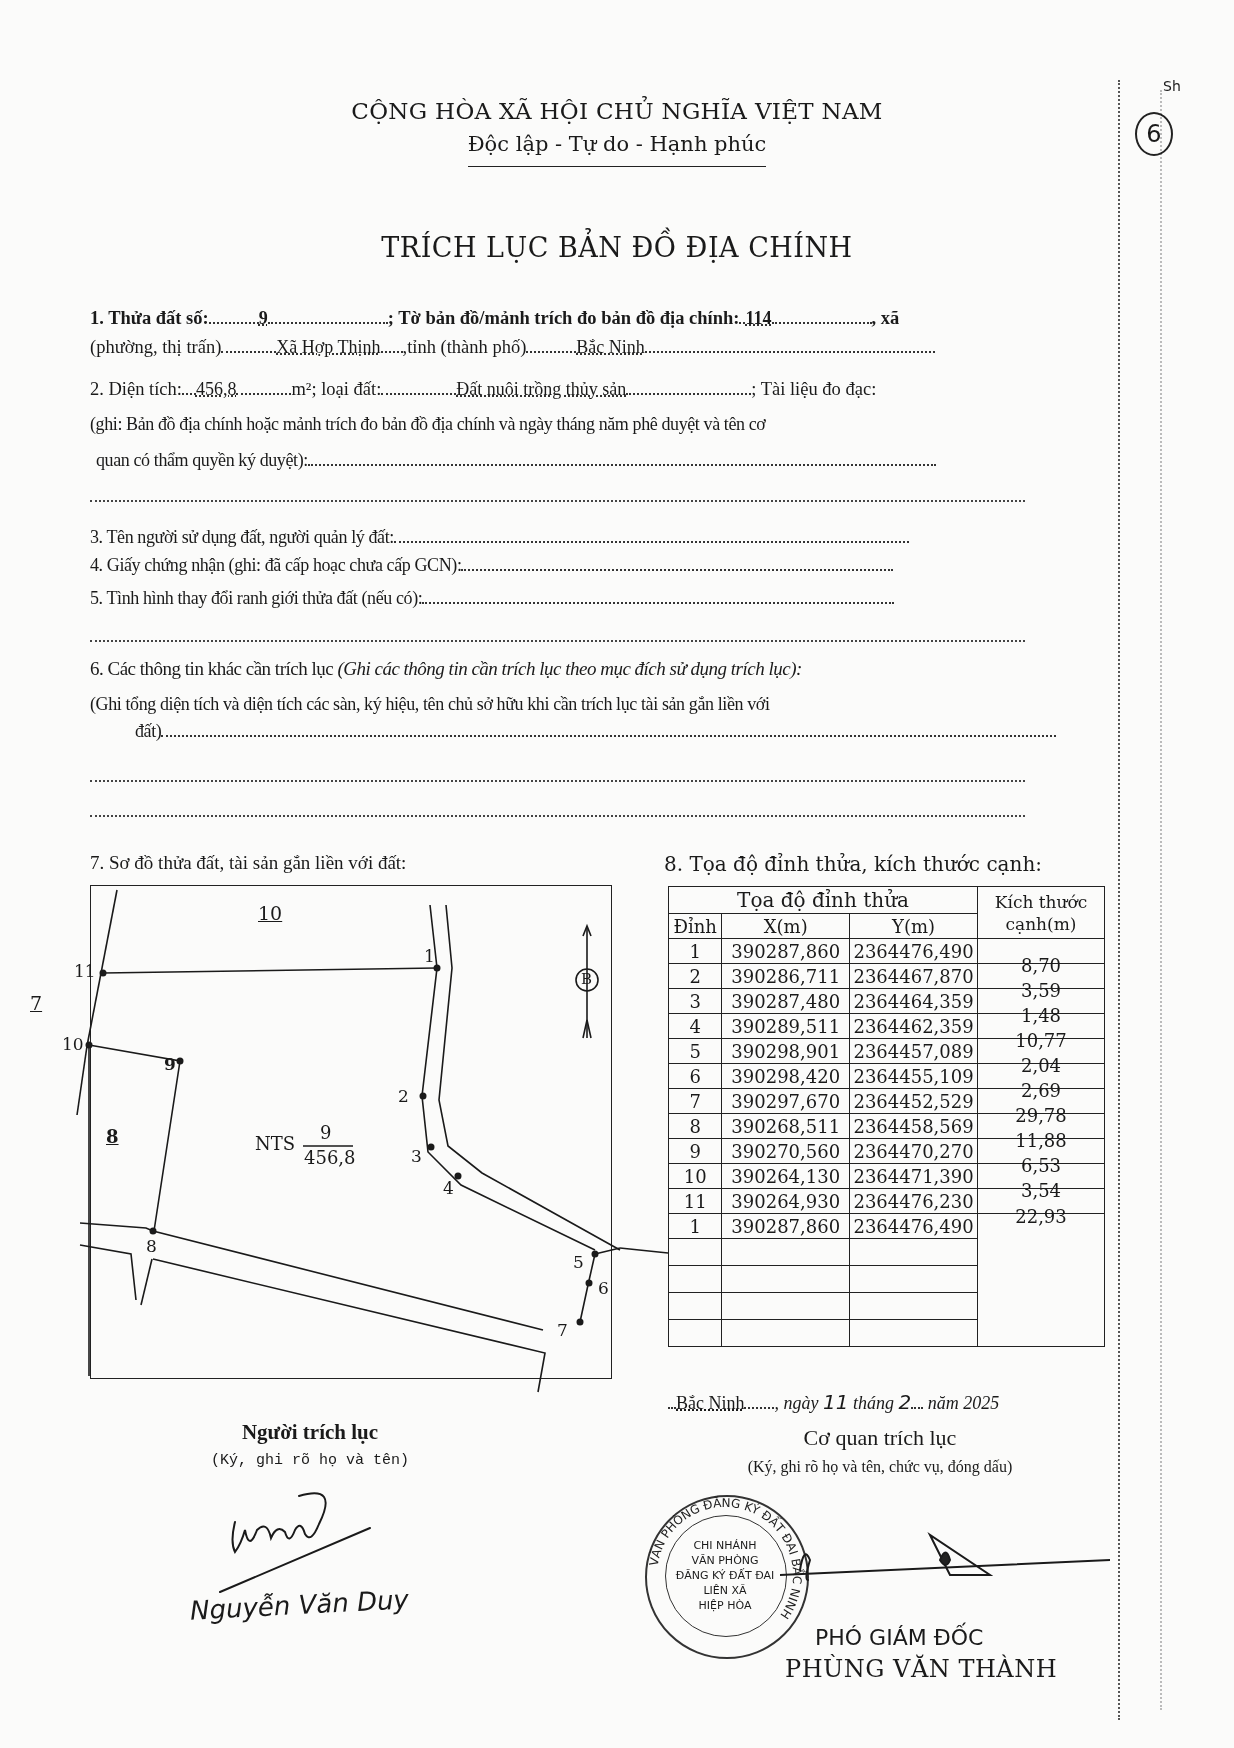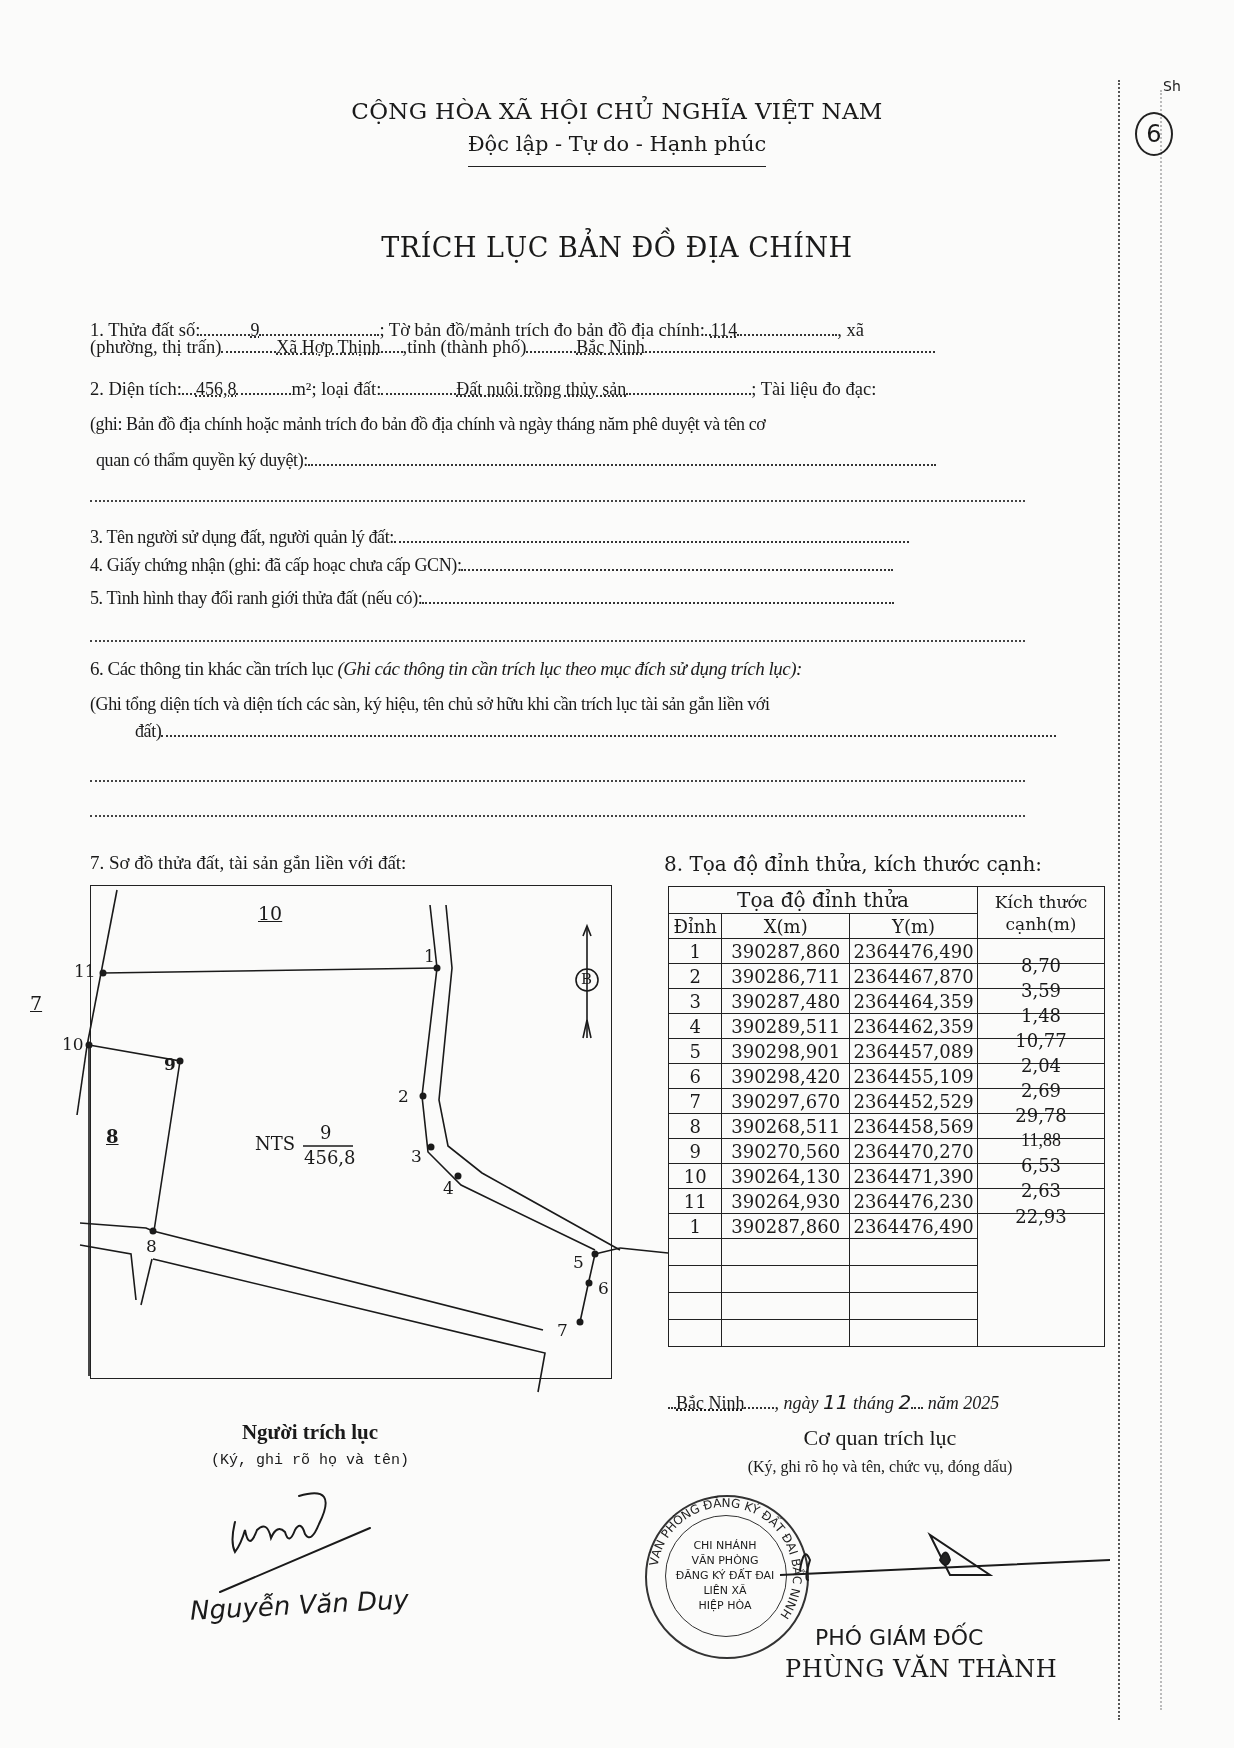--- a/index.html
+++ b/index.html
@@ -38,21 +38,21 @@
 <div class="abs sidenote" style="left:1163px;top:78px;font-size:14px;">Sh</div>
 <div class="abs sidenote" style="left:1135px;top:112px;width:34px;height:40px;border:2px solid #222;border-radius:50%;text-align:center;line-height:40px;font-size:24px;">
   <span>6</span>
 </div>
 <div class="abs" style="left:30px;top:992px;font-size:19px;text-decoration:underline;">7</div>
 
 <div class="abs center hdr1">CỘNG HÒA XÃ HỘI CHỦ NGHĨA VIỆT NAM</div>
 <div class="abs center hdr2"><span>Độc lập - Tự do - Hạnh phúc</span></div>
 <div class="abs center title">TRÍCH LỤC BẢN ĐỒ ĐỊA CHÍNH</div>
 
-<div class="abs line" style="top:320px;">
+<div class="abs line" style="top:308px;font-weight:bold;">
   <span>1. Thửa đất số:</span><span class="dots" style="width:50px"></span><span class="fill">9</span><span class="dots" style="width:120px"></span><span>; Tờ bản đồ/mảnh trích đo bản đồ địa chính:</span><span class="dots" style="width:6px"></span><span class="fill">114</span><span class="dots" style="width:100px"></span><span>, xã</span>
 </div>
 <div class="abs line" style="top:337px;">
   <span>(phường, thị trấn)</span><span class="dots" style="width:55px"></span><span class="fill">Xã Hợp Thịnh</span><span class="dots" style="width:22px"></span><span>,tỉnh (thành phố)</span><span class="dots" style="width:50px"></span><span class="fill">Bắc Ninh</span><span class="dots" style="width:290px"></span>
 </div>
 
 <div class="abs line" style="top:379px;">
   <span>2. Diện tích:</span><span class="dots" style="width:14px"></span><span class="fill">456,8</span><span class="dots" style="width:55px"></span><span>m²; loại đất:</span><span class="dots" style="width:75px"></span><span class="fill">Đất nuôi trồng thủy sản</span><span class="dots" style="width:125px"></span><span>; Tài liệu đo đạc:</span>
 </div>
 <div class="abs line cond" style="top:414px;font-size:18px;letter-spacing:-0.4px;">(ghi: Bản đồ địa chính hoặc mảnh trích đo bản đồ địa chính và ngày tháng năm phê duyệt và tên cơ</div>
@@ -206,33 +206,33 @@
       <tr>
         <td style="height: 24px;">8</td>
         <td style="height: 24px;">390268,511</td>
         <td style="height: 24px;">2364458,569</td>
         <td style="border-top: 1.5px solid rgb(34, 34, 34); border-bottom: none; vertical-align: bottom; position: relative;"><span style="position: relative; top: -12px;">29,78</span></td>
       </tr>
       <tr>
         <td style="height: 24px;">9</td>
         <td style="height: 24px;">390270,560</td>
         <td style="height: 24px;">2364470,270</td>
-        <td style="border-top: 1.5px solid rgb(34, 34, 34); border-bottom: none; vertical-align: bottom; position: relative;"><span style="position: relative; top: -12px; font-family: Liberation Serif, serif;">11,88</span></td>
+        <td style="border-top: 1.5px solid rgb(34, 34, 34); border-bottom: none; vertical-align: bottom; position: relative;"><span style="position: relative; top: -12px;">11,88</span></td>
       </tr>
       <tr>
         <td style="height: 24px;">10</td>
         <td style="height: 24px;">390264,130</td>
         <td style="height: 24px;">2364471,390</td>
         <td style="border-top: 1.5px solid rgb(34, 34, 34); border-bottom: none; vertical-align: bottom; position: relative;"><span style="position: relative; top: -12px;">6,53</span></td>
       </tr>
       <tr>
         <td style="height: 24px;">11</td>
         <td style="height: 24px;">390264,930</td>
         <td style="height: 24px;">2364476,230</td>
-        <td style="border-top: 1.5px solid rgb(34, 34, 34); border-bottom: none; vertical-align: bottom; position: relative;"><span style="position: relative; top: -12px;">2,63</span></td>
+        <td style="border-top: 1.5px solid rgb(34, 34, 34); border-bottom: none; vertical-align: bottom; position: relative;"><span style="position: relative; top: -12px;">3,54</span></td>
       </tr>
       <tr>
         <td style="height: 24px;">1</td>
         <td style="height: 24px;">390287,860</td>
         <td style="height: 24px;">2364476,490</td>
         <td style="border-top: 1.5px solid rgb(34, 34, 34); border-bottom: none; vertical-align: bottom; position: relative;"><span style="position: relative; top: -12px;">22,93</span></td>
       </tr>
       <tr>
         <td style="height: 26px;"></td>
         <td style="height: 26px;"></td>

